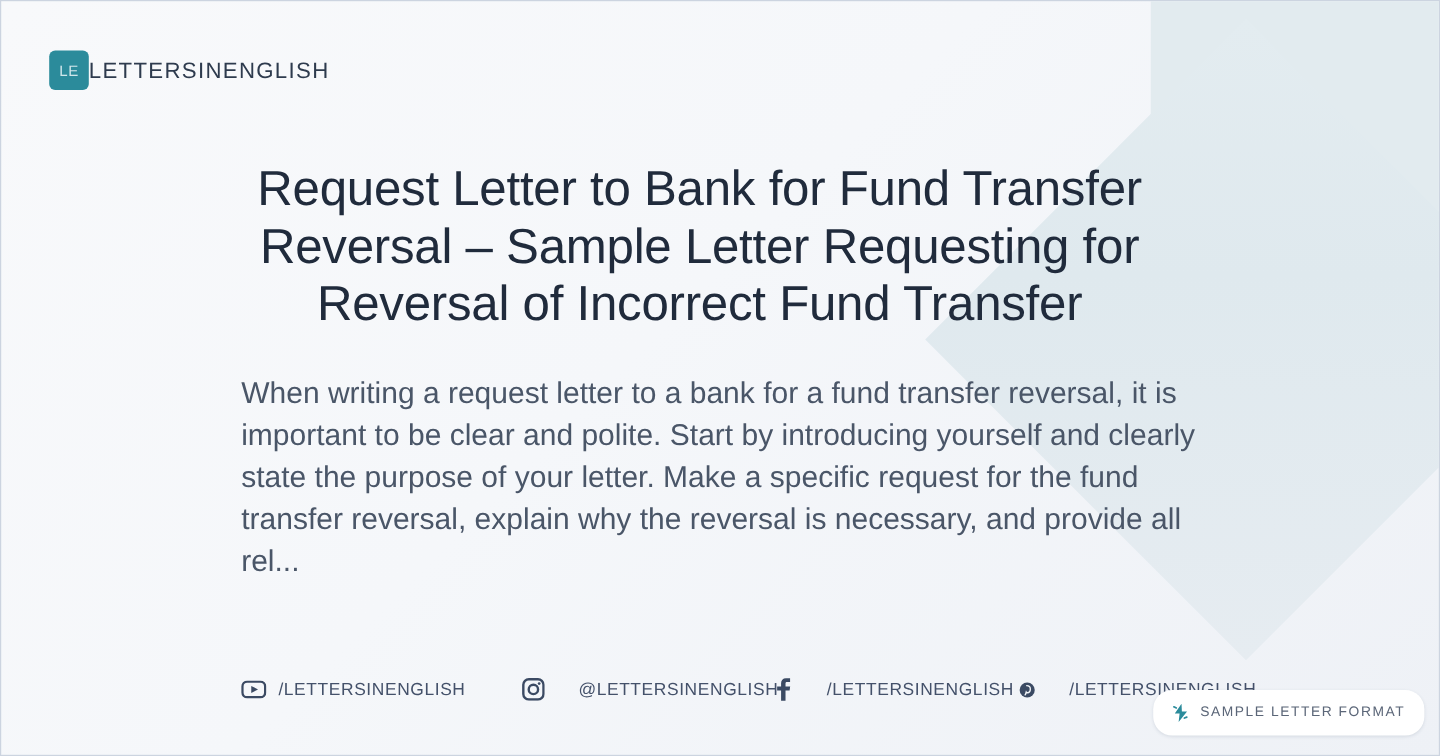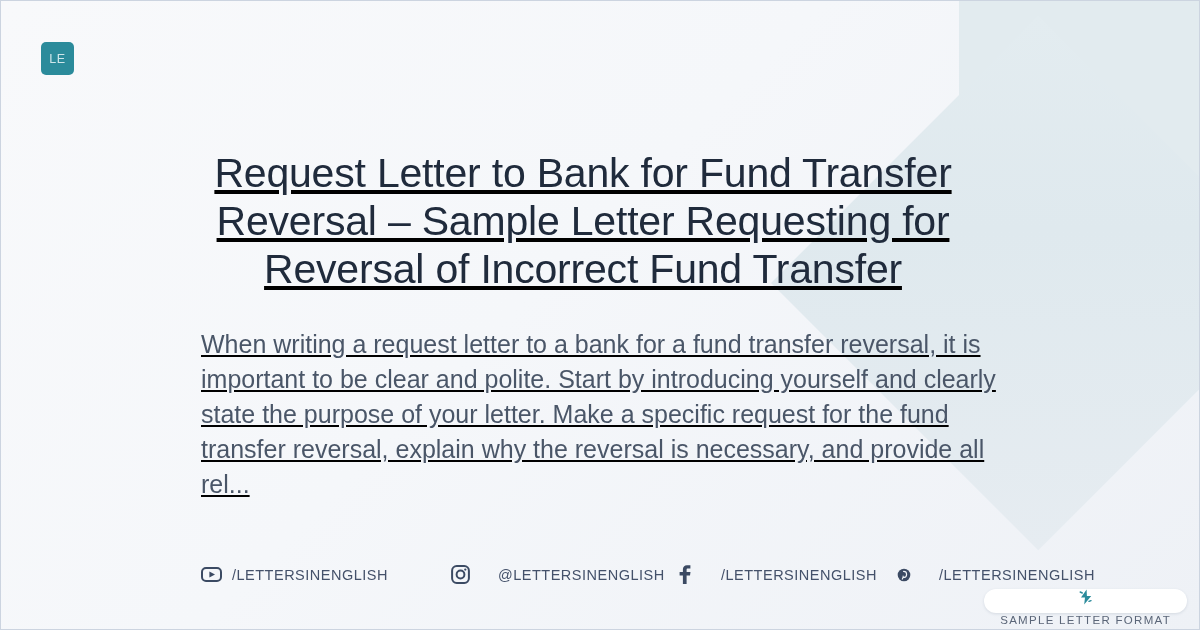--- a/index.html
+++ b/index.html
@@ -71,23 +71,22 @@
     font-size: 18.5px;
     letter-spacing: 1.1px;
     color: #2e3b4e;
     font-weight: 400;
   }
 
   
   .content {
     position: absolute;
     left: 0;
-    top: 148px;
+    top: 132px;
     width: 1164px;
-    text-decoration: underline;
   }
   .title {
     margin: 0 auto;
     width: 800px;
     text-align: center;
     font-size: 41px;
     line-height: 48px;
     font-weight: 400;
     color: #202b3c;
     letter-spacing: -0.2px;
@@ -106,21 +105,21 @@
     position: absolute;
     left: 200px;
     top: 563px;
     display: flex;
   }
   .social {
     display: flex;
     align-items: center;
     gap: 10px;
   }
-  .social + .social { margin-left: 16px; gap: 28px; }
+  .social + .social { margin-left: 0; gap: 28px; }
   .social-handle {
     font-size: 14.5px;
     letter-spacing: 0.5px;
     color: #44516a;
     white-space: nowrap;
   }
   .social-icon {
     display: flex;
     align-items: center;
     justify-content: center;
@@ -129,47 +128,47 @@
   }
   .sp-yt { width: 234px; }
   .sp-ig { width: 211px; }
   .sp-fb { width: 203px; }
 
   
   .format-badge {
     position: absolute;
     right: 12px;
     bottom: 16px;
-    height: 24px;
+    height: 38px;
     padding: 0 16px;
     display: flex;
     align-items: center;
     gap: 9px;
     background: #ffffff;
     border-radius: 16px;
     box-shadow: 0 1px 3px rgba(40,60,90,0.13);
-    flex-direction: column;
   }
   .format-badge-label {
     font-size: 11.5px;
     letter-spacing: 1.3px;
     color: #5b6678;
   }
   .bolt-icon { color: #2b8b9b; display: flex; }
 </style>
 </head>
 <body>
 
 <div class="card">
 
   <div class="deco-diamond2"></div>
   <div class="deco-diamond"></div>
 
   <div class="brand">
     <div class="brand-badge">LE</div>
+    <div class="brand-name">LETTERSINENGLISH</div>
   </div>
 
   <div class="content">
     <h1 class="title">Request Letter to Bank for Fund Transfer Reversal – Sample Letter Requesting for Reversal of Incorrect Fund Transfer</h1>
     <p class="excerpt">When writing a request letter to a bank for a fund transfer reversal, it is important to be clear and polite. Start by introducing yourself and clearly state the purpose of your letter.  Make a specific request for the fund transfer reversal, explain why the reversal is necessary, and provide all rel...</p>
   </div>
 
   <div class="socials">
 
     <div class="social sp-yt">

